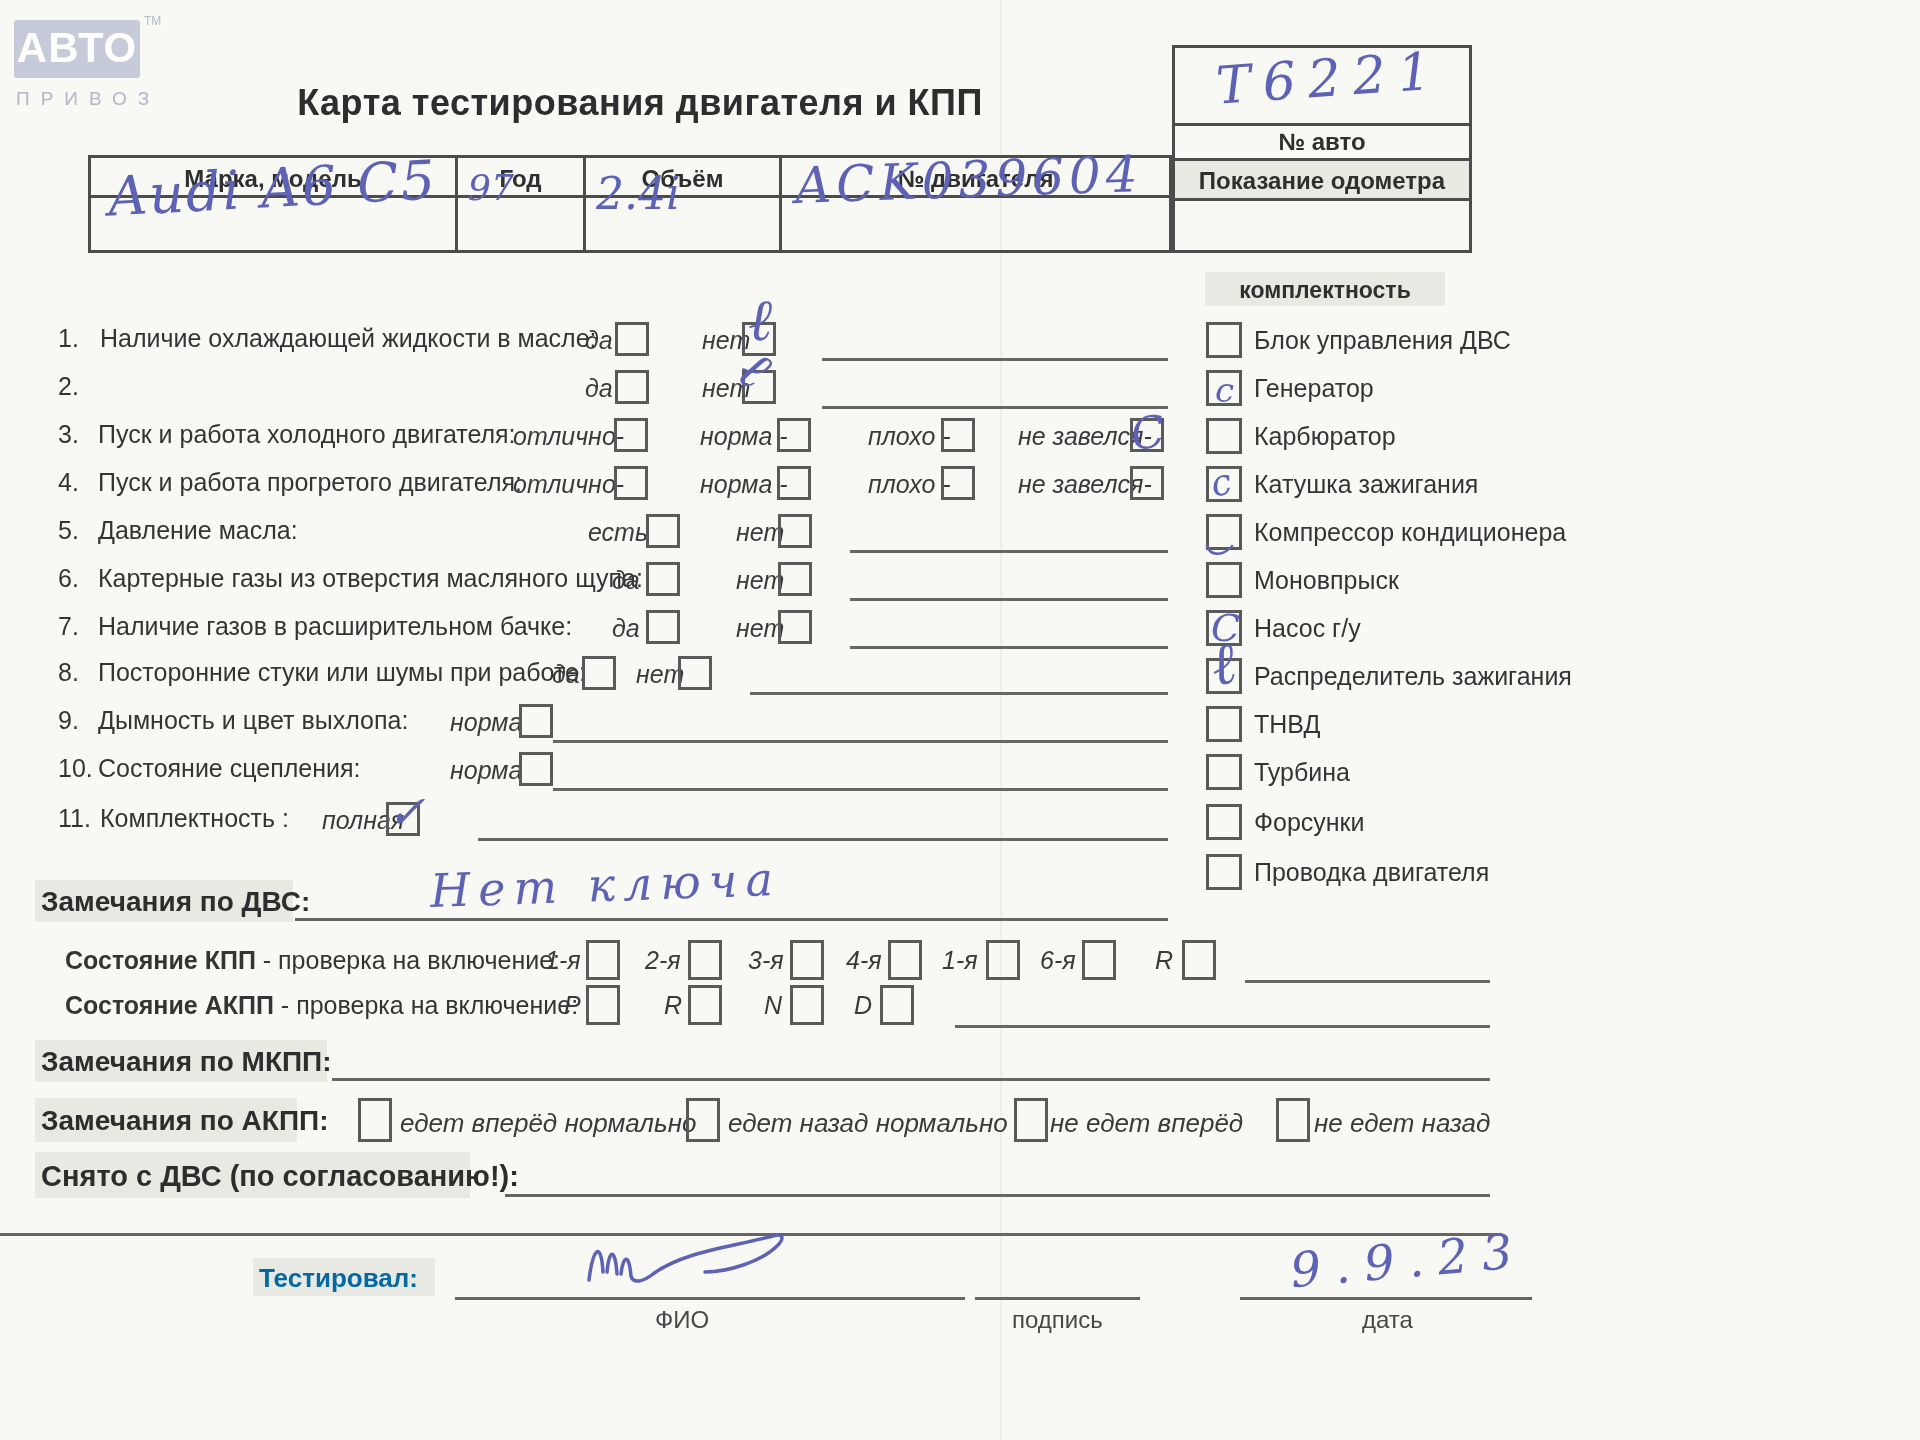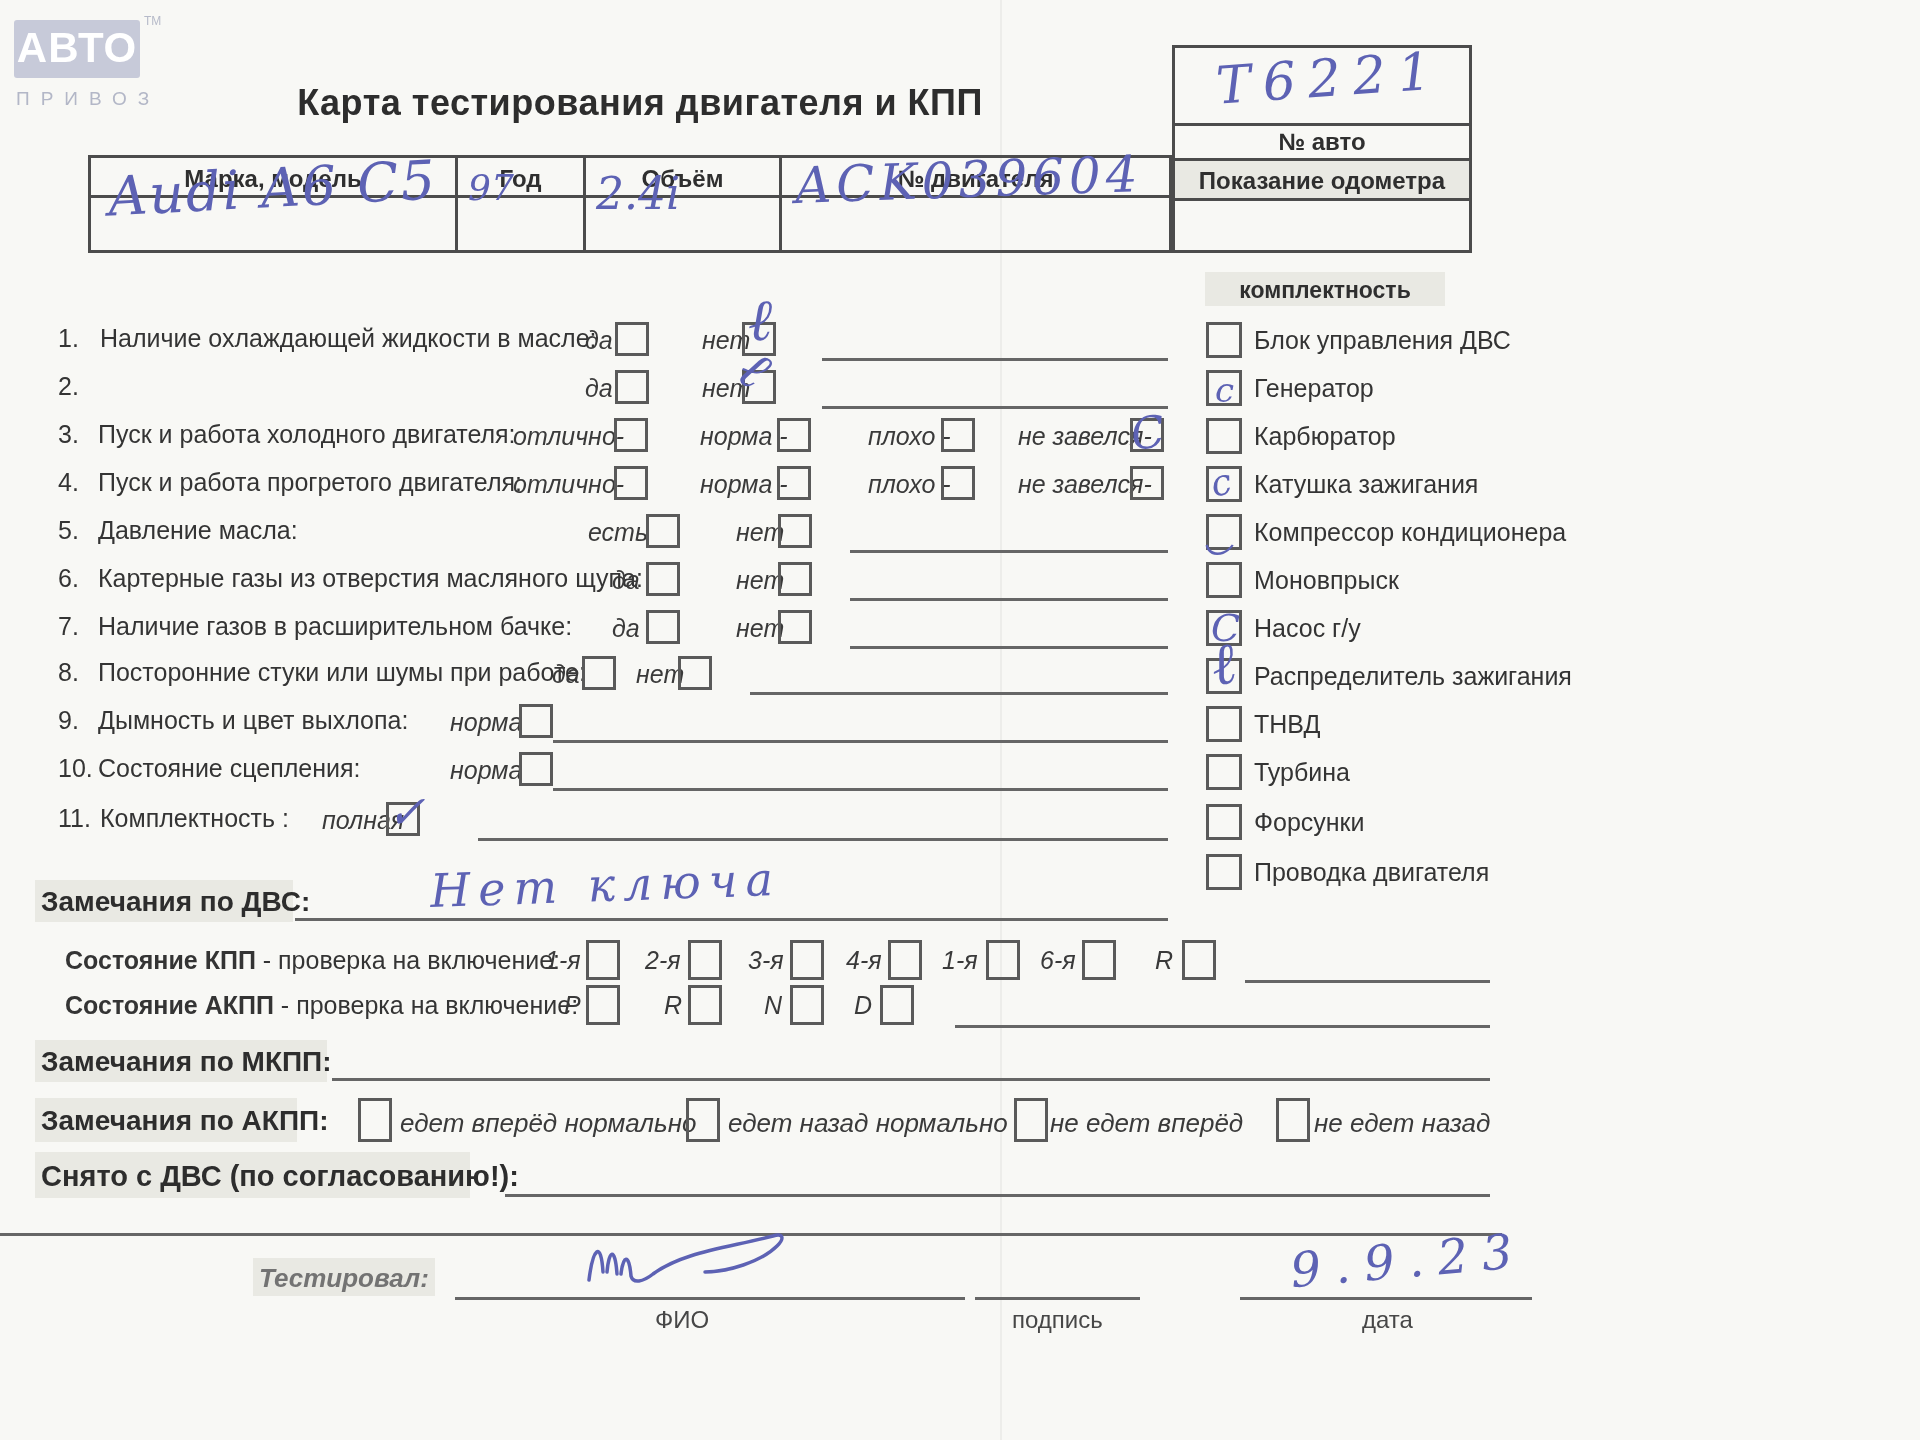--- a/index.html
+++ b/index.html
@@ -367,21 +367,21 @@
     <span class="cb cbw" style="left:1014px;top:2px"></span>
     <span class="opt" style="left:1050px;top:12px;font-size:26px">не едет вперёд</span>
     <span class="cb cbw" style="left:1276px;top:2px"></span>
     <span class="opt" style="left:1314px;top:12px;font-size:26px">не едет назад</span>
   </div>
   <div class="ln" style="left:505px;top:1194px;width:985px"></div>
 
   <div class="ln" style="left:0;top:1233px;width:1502px"></div>
 
   <div class="abs hl" style="left:253px;top:1258px;width:182px;height:38px">
-    <span class="lbl bold" style="left:6px;top:5px;font-size:26px;font-style:italic;color:#737373">Тестировал:</span>
+    <span class="lbl bold" style="left:6px;top:5px;font-size:26px;color:#0369a1">Тестировал:</span>
   </div>
   <div class="ln" style="left:455px;top:1297px;width:510px"></div>
   <div class="ln" style="left:975px;top:1297px;width:165px"></div>
   <div class="ln" style="left:1240px;top:1297px;width:292px"></div>
   <span class="cap" style="left:655px;top:1306px">ФИО</span>
   <span class="cap" style="left:1012px;top:1306px">подпись</span>
   <span class="cap" style="left:1362px;top:1306px">дата</span>
 
   <svg class="abs" style="left:575px;top:1222px" width="260" height="75" viewBox="0 0 260 75">
     <path d="M14 58 C18 26 26 18 28 50 M32 50 C34 28 40 24 42 52 M46 52 C48 34 54 30 56 54 C58 62 68 60 78 52 C108 30 152 26 198 14 C208 11 210 16 202 24 C186 40 152 50 130 50" fill="none" stroke="#5d62b4" stroke-width="3.5" stroke-linecap="round"></path>

